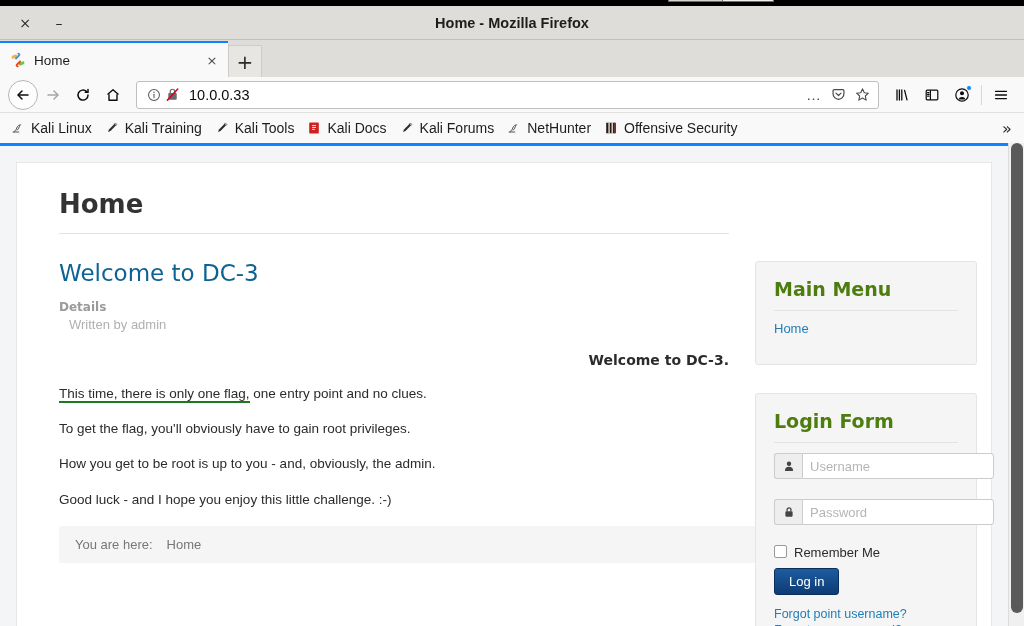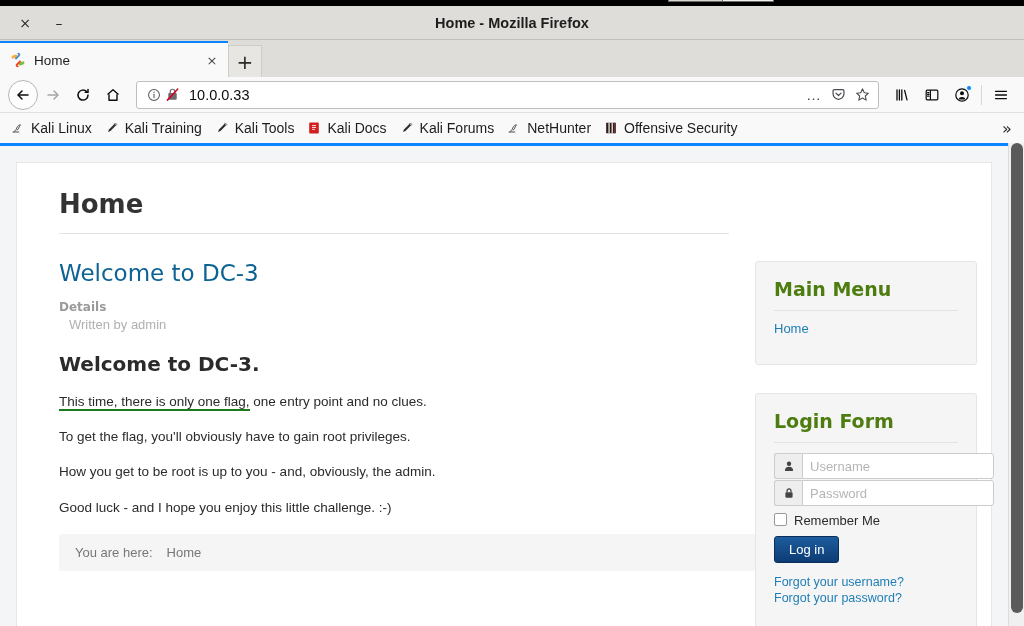--- a/index.html
+++ b/index.html
@@ -184,23 +184,24 @@
     font-size: 12px; font-weight: bold; color: #9a9a9a;
     margin: 0 0 3px 22px;
     font-family: "DejaVu Sans", sans-serif;
   }
   #written-by {
     font-size: 13px; color: #b0b0b0;
     margin: 0 0 20px 32px;
   }
 
   #article-h2 {
-    font-size: 20px; font-weight: bold; color: #2b2b2b;
+    font-size: 14px; font-weight: bold; color: #2b2b2b;
     margin: 0 0 17px 22px;
     font-family: "DejaVu Sans", sans-serif;
+    text-align: right;
   }
   .para {
     font-size: 13.5px; color: #2b2b2b; line-height: 1.35;
     margin: 0 0 17px 22px;
   }
   .spellerr {
     border-bottom: 2px solid #1c7a1c;
     padding-bottom: 0px;
   }
 
@@ -231,21 +232,21 @@
     border-bottom: 1px solid #e3e3e3;
     font-family: "DejaVu Sans", sans-serif;
   }
   .module-link {
     display: block; font-size: 13px; color: #1f7eb5;
     text-decoration: none; margin-bottom: 4px; cursor: default;
   }
   #main-menu-module { min-height: 104px; }
   #login-module { padding-bottom: 20px; }
 
-  .input-group { display: flex; margin-bottom: 1px; height: 26px; }
+  .input-group { display: flex; margin-bottom: 20px; height: 26px; }
   .input-addon {
     width: 28px; flex: 0 0 28px;
     background: #eeeeee; border: 1px solid #ccc; border-right: none;
     border-radius: 3px 0 0 3px;
     display: flex; align-items: center; justify-content: center;
   }
   .form-input {
     flex: 1 1 auto; border: 1px solid #ccc; border-radius: 0 3px 3px 0;
     font-size: 13px; color: #555; padding: 0 7px;
     background: #fff; outline: none;
@@ -542,21 +543,21 @@
               <input class="form-input" type="password" placeholder="Password" style="">
             </div>
 
             <div class="remember-row">
               <span class="cb"></span>
               <span class="remember-label">Remember Me</span>
             </div>
 
             <div id="login-btn">Log in</div>
 
-            <a class="forgot-link" href="#">Forgot your username?</a>
+            <a class="forgot-link" href="#">Forgot point username?</a>
             <a class="forgot-link" href="#">Forgot your password?</a>
           </div>
 
         </div>
 
       </div>
     </div>
   </div>
 
   <div id="scrollbar-track">

